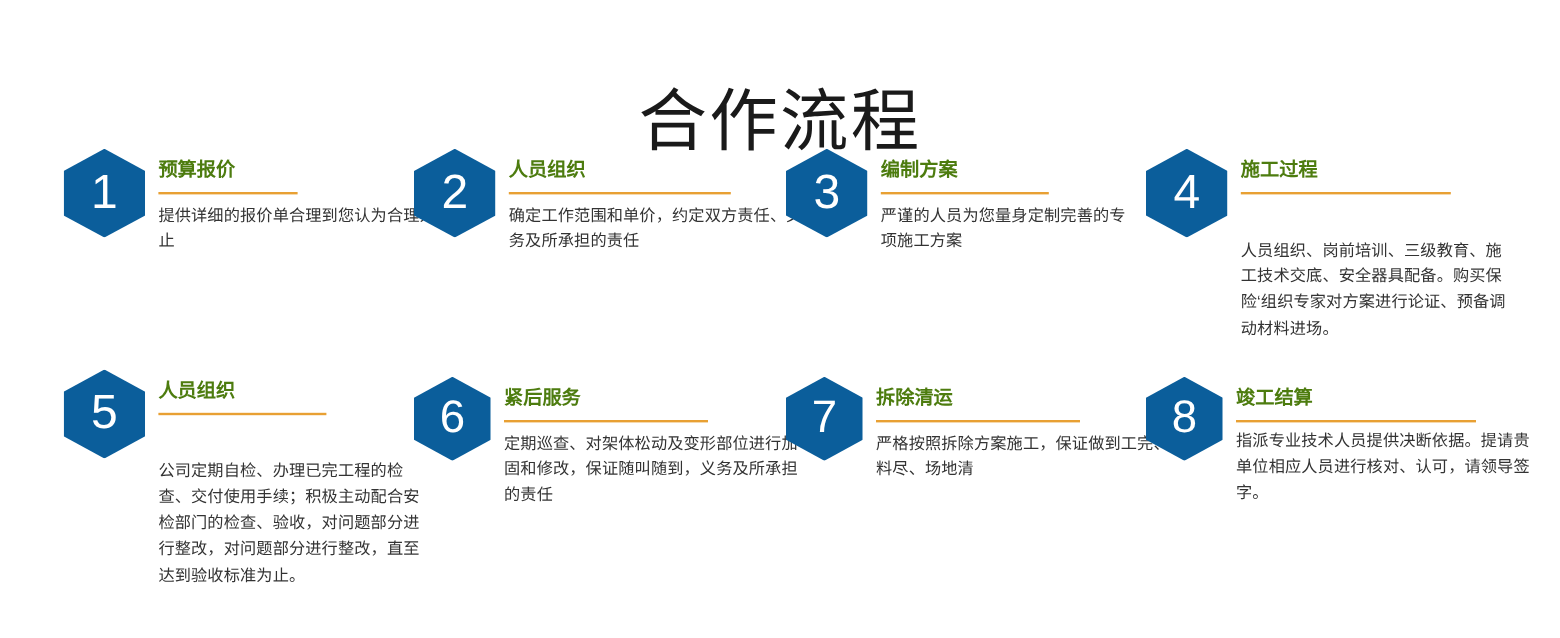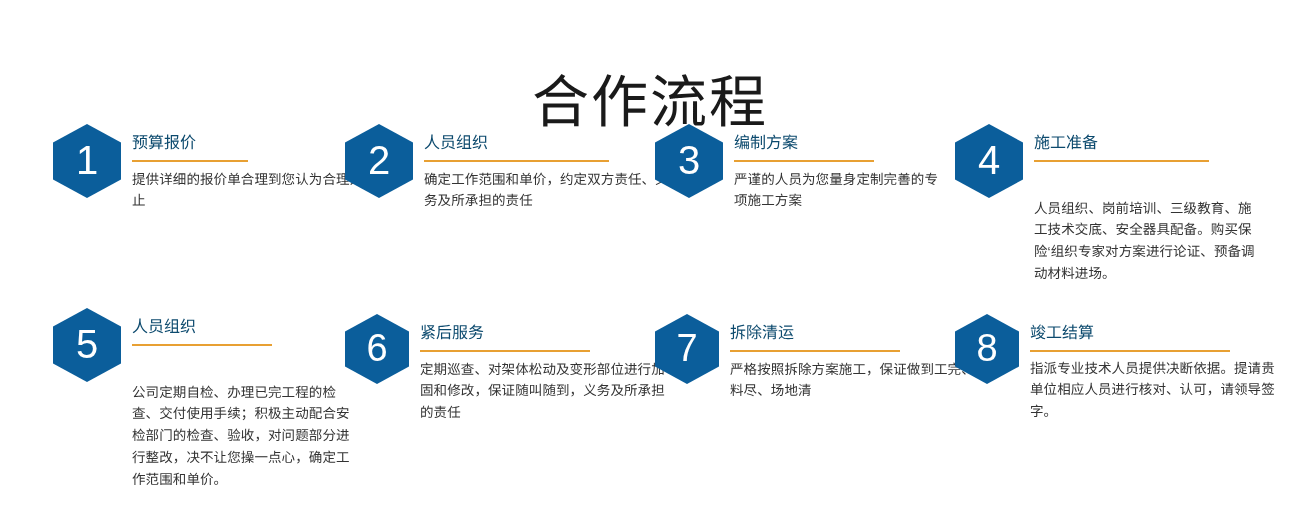--- a/index.html
+++ b/index.html
@@ -101,22 +101,22 @@
 
   
   .content {
     flex: 1 1 auto;
     min-width: 0;
     padding-top: 8px;
   }
   .step-title {
     font-size: 16px;
     line-height: 1.35;
-    font-weight: 400;
-    color: #0c4a6e;
+    font-weight: 700;
+    color: #4d7c0f;
     margin: 0 0 6px 0;
     white-space: nowrap;
   }
   .rule {
     height: 2px;
     background: #e8a033;
     margin: 0 0 7px 0;
     border: 0;
   }
   .rule.w-116 { width: 116px; }
@@ -181,38 +181,38 @@
           <div class="rule w-140"></div>
           <p class="step-desc d-w215">严谨的人员为您量身定制完善的专项施工方案</p>
         </div>
       </div>
 
       <div class="step col-4">
         <div class="hex">
           <span class="num">4</span>
         </div>
         <div class="content">
-          <h3 class="step-title">施工准备</h3>
+          <h3 class="step-title">施工过程</h3>
           <div class="rule w-175"></div>
           <p class="step-desc d-w230">人员组织、岗前培训、三级教育、施工技术交底、安全器具配备。购买保险‘组织专家对方案进行论证、预备调动材料进场。</p>
         </div>
       </div>
 
     </div>
 
     <div class="row row-2">
 
       <div class="step col-1">
         <div class="hex">
           <span class="num">5</span>
         </div>
         <div class="content">
           <h3 class="step-title">人员组织</h3>
           <div class="rule w-140"></div>
-          <p class="step-desc d-w230">公司定期自检、办理已完工程的检查、交付使用手续；积极主动配合安检部门的检查、验收，对问题部分进行整改，决不让您操一点心，确定工作范围和单价。</p>
+          <p class="step-desc d-w230">公司定期自检、办理已完工程的检查、交付使用手续；积极主动配合安检部门的检查、验收，对问题部分进行整改，对问题部分进行整改，直至达到验收标准为止。</p>
         </div>
       </div>
 
       <div class="step col-2">
         <div class="hex small">
           <span class="num">6</span>
         </div>
         <div class="content">
           <h3 class="step-title">紧后服务</h3>
           <div class="rule w-170"></div>

